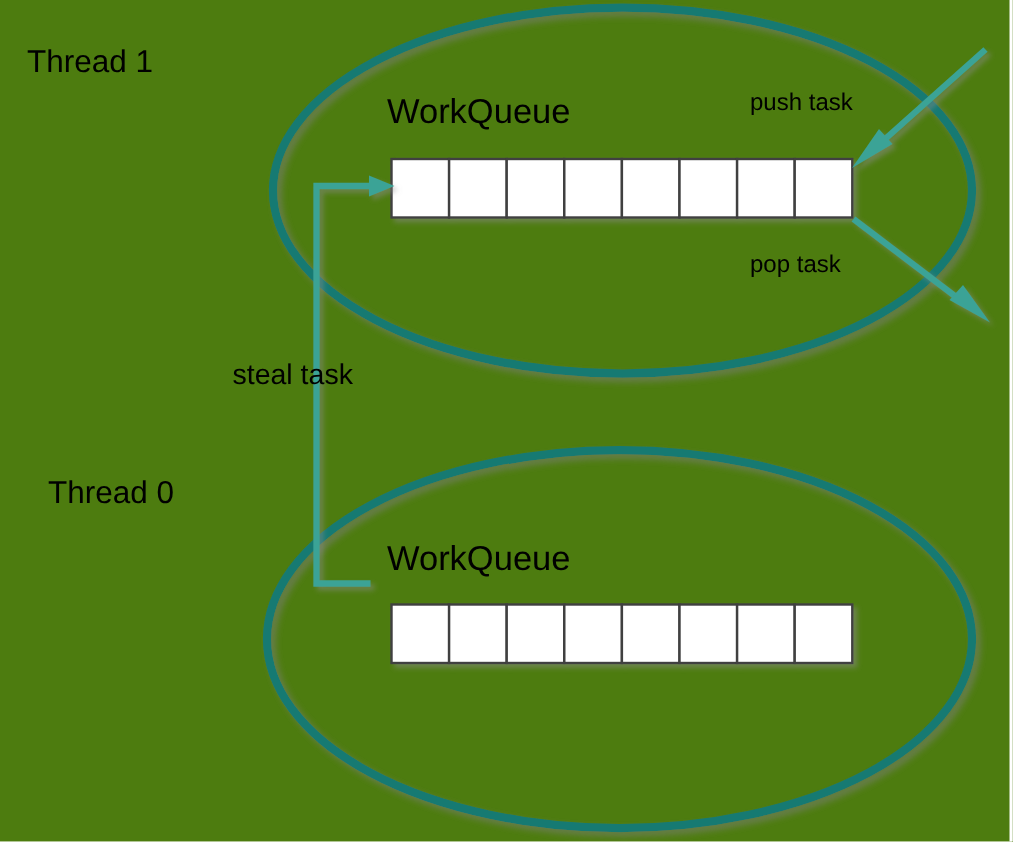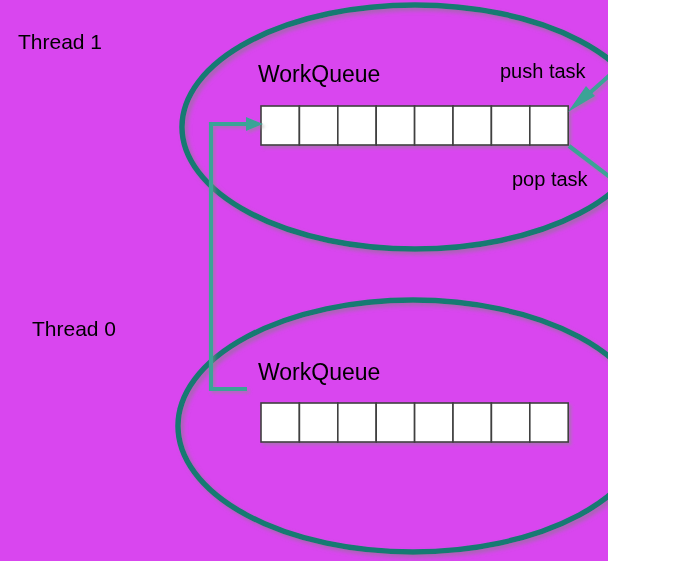--- a/index.html
+++ b/index.html
@@ -6,23 +6,23 @@
   html, body {
     margin: 0;
     padding: 0;
     background: #ffffff;
   }
   body {
     font-family: "Liberation Sans", sans-serif;
   }
   #canvas {
     position: relative;
-    width: 608px;
+    width: 673px;
     height: 561px;
-    background: #d946ef;
+    background: #4d7c0f;
     overflow: hidden;
   }
   #vec {
     position: absolute;
     left: 0;
     top: 0;
     width: 675px;
     height: 561px;
   }
   .lbl {
@@ -32,31 +32,31 @@
     font-family: "Liberation Sans", sans-serif;
     line-height: 1;
   }
   .thread-label {
     font-size: 21px;
   }
   .queue-label {
     font-size: 23px;
   }
   .op-label {
-    font-size: 20px;
+    font-size: 16px;
   }
   .steal-label {
     font-size: 19px;
   }
   #lbl-thread1 { left: 18px; top: 31px; }
   #lbl-thread0 { left: 32px; top: 318px; }
   #lbl-wq-top { left: 258px; top: 63px; }
   #lbl-wq-bottom { left: 258px; top: 361px; }
   #lbl-push { left: 500px; top: 61px; }
-  #lbl-pop  { left: 500px; top: 169px; margin-left: 12px; }
+  #lbl-pop  { left: 500px; top: 169px; }
   #lbl-steal { left: 155px; top: 241px; }
 </style>
 </head>
 <body>
 
 <div id="canvas">
 
   <svg id="vec" viewBox="0 0 675 561" xmlns="http://www.w3.org/2000/svg">
     <defs>
       <filter id="softshadow" x="-30%" y="-30%" width="180%" height="180%">
@@ -114,14 +114,15 @@
   <div class="lbl thread-label" id="lbl-thread0">Thread 0</div>
 
   <div class="lbl queue-label" id="lbl-wq-top">WorkQueue</div>
 
   <div class="lbl queue-label" id="lbl-wq-bottom">WorkQueue</div>
 
   <div class="lbl op-label" id="lbl-push">push task</div>
 
   <div class="lbl op-label" id="lbl-pop">pop task</div>
 
+  <div class="lbl steal-label" id="lbl-steal">steal task</div>
 
 </div>
 
 </body></html>

